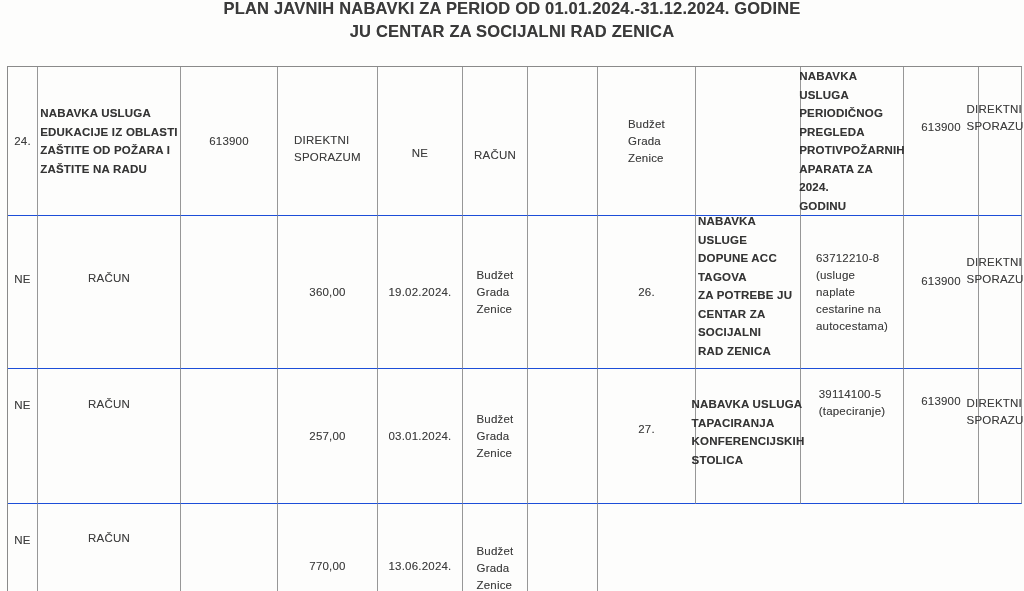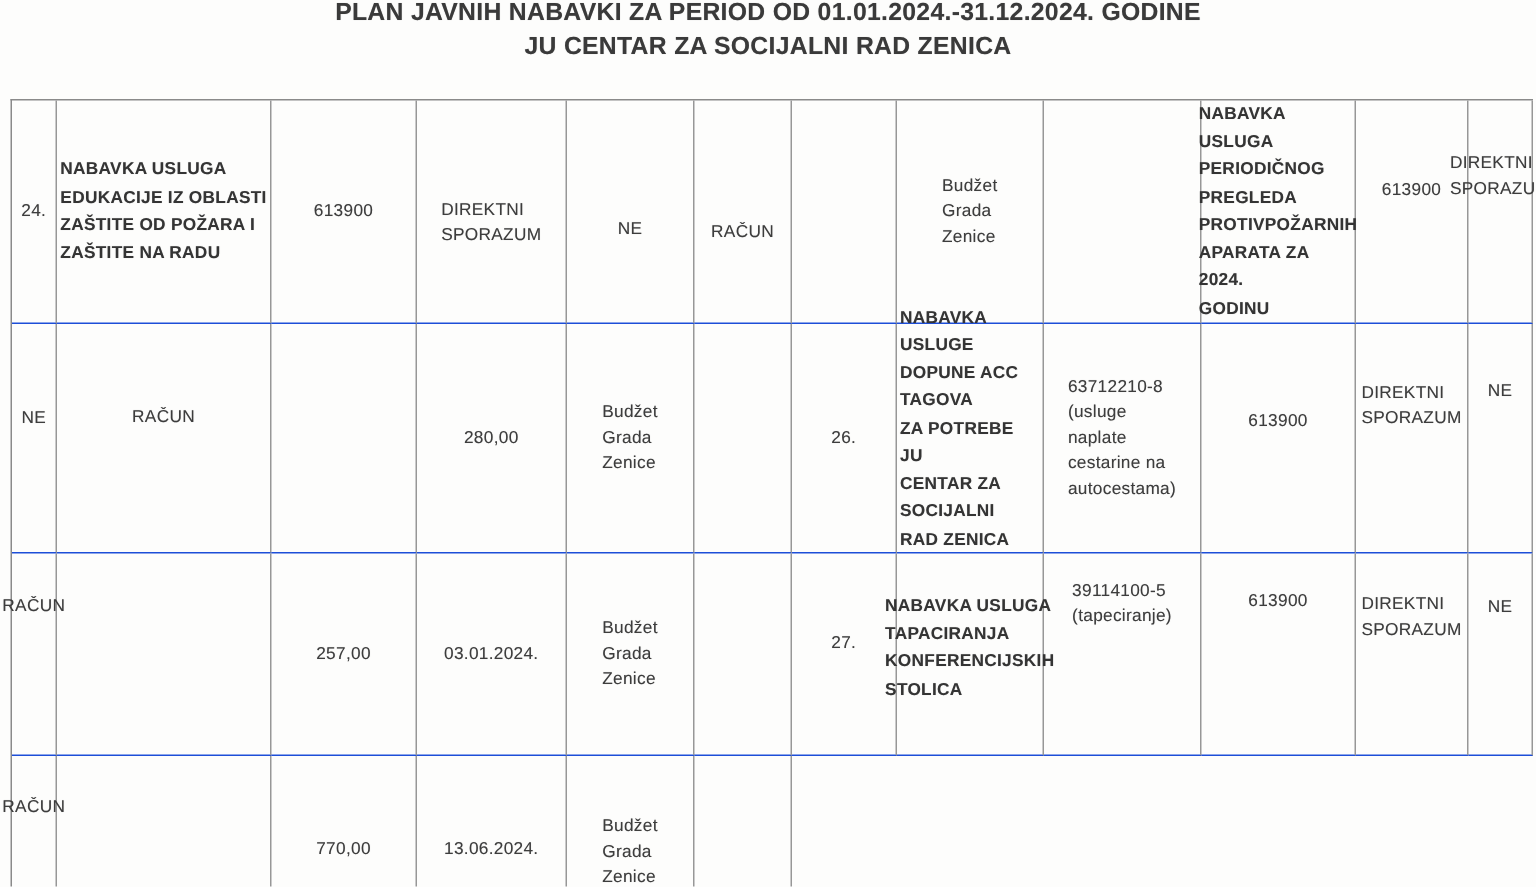--- a/index.html
+++ b/index.html
@@ -70,21 +70,22 @@
 PREGLEDA
 PROTIVPOŽARNIH
 APARATA ZA 2024.
 GODINU</div>
   <div class="cell" style="padding-bottom:30px">613900</div>
   <div class="cell" style="padding-bottom:48px">DIREKTNI
 SPORAZUM</div>
   <div class="cell" style="padding-bottom:28px">NE</div>
   <div class="cell" style="padding-bottom:30px">RAČUN</div>
   <div class="cell"></div>
-  <div class="cell">280,00</div>
+  <div class="cell">360,00</div>
+  <div class="cell">19.02.2024.</div>
   <div class="cell">Budžet
 Grada
 Zenice</div>
   <div class="cell"></div>
 
   <div class="cell">26.</div>
   <div class="cell bold" style="padding-bottom:14px">NABAVKA USLUGE
 DOPUNE ACC TAGOVA
 ZA POTREBE JU
 CENTAR ZA SOCIJALNI

